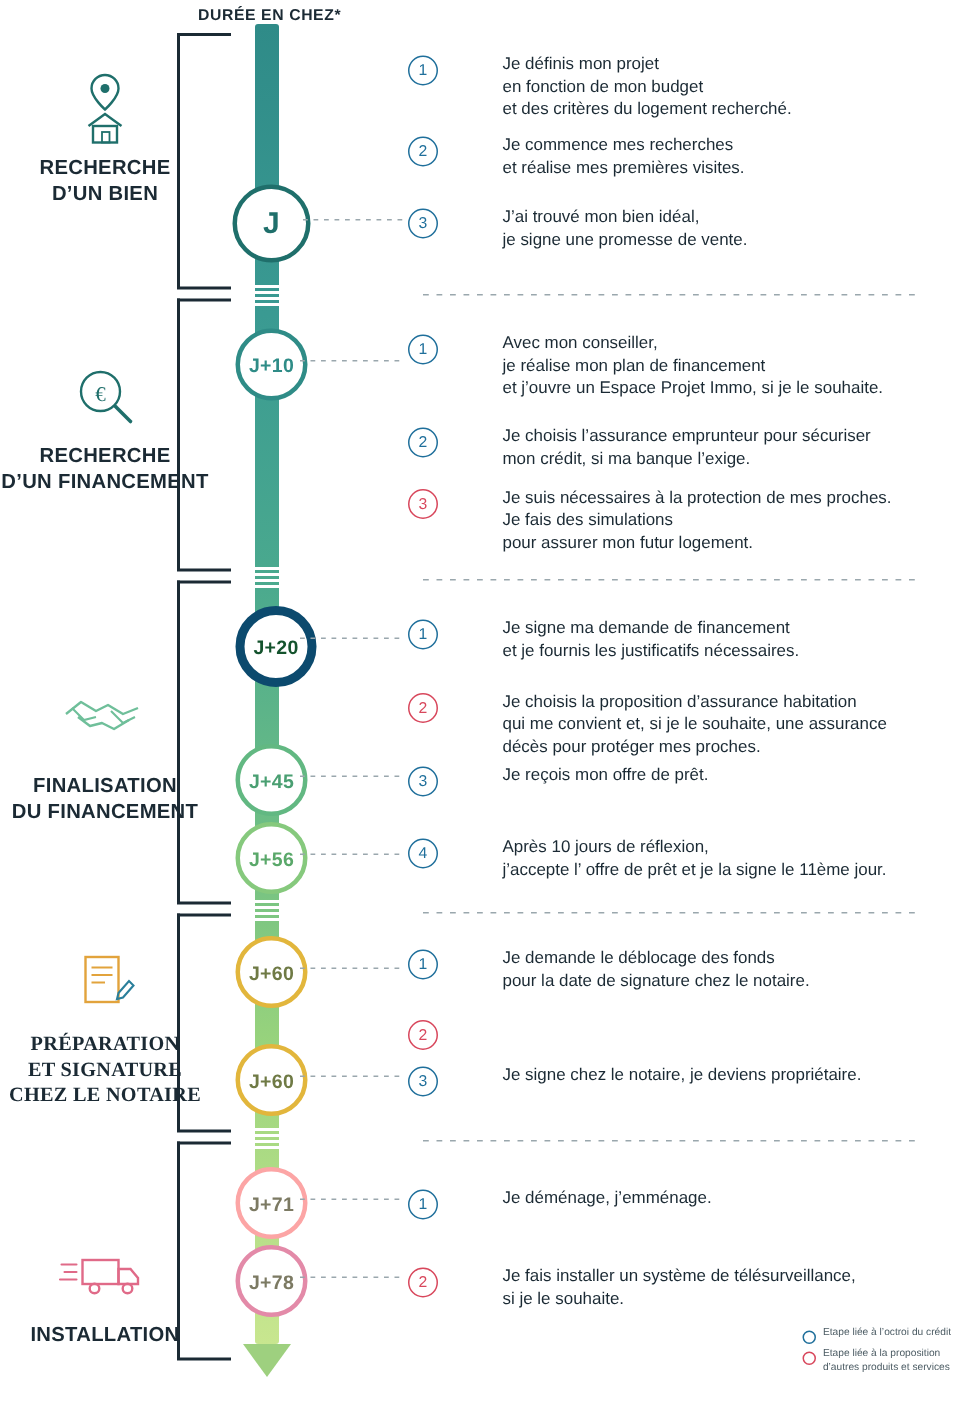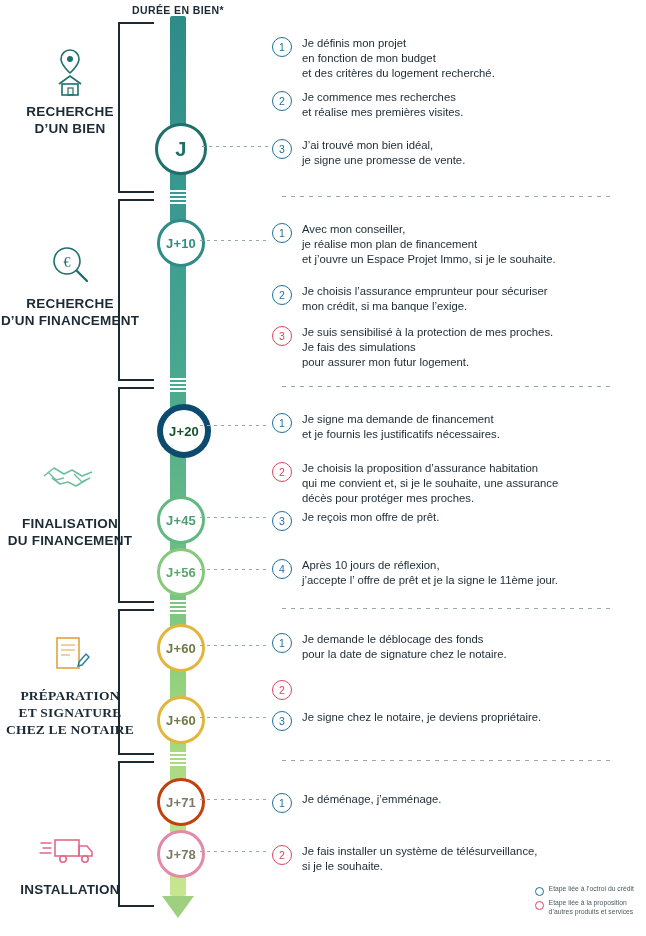--- a/index.html
+++ b/index.html
@@ -66,37 +66,37 @@
 
   
   .step{position:absolute;left:272px;display:flex;align-items:flex-start;}
   .num{
     flex:0 0 auto;width:18px;height:18px;border-radius:50%;
     border:1.3px solid #1f6f9b;color:#1f6f9b;
     font-size:10.5px;display:flex;align-items:center;justify-content:center;
     margin-right:10px;margin-top:1px;
   }
   .num.red{border-color:#d8475c;color:#d8475c;}
-  .txt{font-size:11.3px;line-height:1.33;color:#1b2a34;white-space:pre-line;}
+  .txt{font-size:11.3px;line-height:1.33;color:#1b2a34;white-space:pre-line;margin-left:33px;}
 
   
   .legend{position:absolute;right:12px;bottom:16px;text-align:left;}
   .legend .row{display:flex;align-items:flex-start;margin-bottom:3px;}
   .legend .dot{
     width:7px;height:7px;border-radius:50%;border:1.2px solid #1f6f9b;margin-right:5px;margin-top:2px;flex:0 0 auto;
   }
   .legend .dot.red{border-color:#d8475c;}
   .legend .ltxt{font-size:6.8px;color:#4b5b63;line-height:1.3;}
 </style>
 </head>
 <body>
 
 <div class="stage">
 
-  <div class="duree">DURÉE EN BIEN*</div>
+  <div class="duree">DURÉE EN CHEZ*</div>
 
   <div class="bar"></div>
   <div class="arrow"></div>
   <div class="hatch" style="top:190px"></div>
   <div class="hatch" style="top:378px"></div>
   <div class="hatch" style="top:600px"></div>
   <div class="hatch" style="top:752px"></div>
 
   <div class="tick" style="top:22px"></div>
   <div class="tick" style="top:191px"></div>
@@ -179,21 +179,21 @@
     <div class="title" style="white-space: pre-line;">INSTALLATION</div>
   </div>
 
   <div class="bubble big" style="left:155px;top:123px;border:3px solid #1f6f6b;color:#1f6f6b">J</div>
   <div class="bubble" style="left:157px;top:219px;width:42px;height:42px;border:3px solid #2f8c87;color:#2f8c87">J+10</div>
   <div class="bubble" style="left:157px;top:404px;width:42px;height:42px;border:6px solid #0c4a6e;color:#14532d">J+20</div>
   <div class="bubble" style="left:157px;top:496px;width:42px;height:42px;border:3px solid #62b882;color:#4a9f72">J+45</div>
   <div class="bubble" style="left:157px;top:548px;width:42px;height:42px;border:3px solid #86c97d;color:#5aa86a">J+56</div>
   <div class="bubble" style="left:157px;top:624px;width:42px;height:42px;border:3px solid #e2b63c;color:#6f7a45">J+60</div>
   <div class="bubble" style="left:157px;top:696px;width:42px;height:42px;border:3px solid #e2b63c;color:#6f7a45">J+60</div>
-  <div class="bubble" style="left:157px;top:778px;width:42px;height:42px;border:3px solid #c2410c;color:#7c7a63">J+71</div>
+  <div class="bubble" style="left:157px;top:778px;width:42px;height:42px;border:3px solid #fca5a5;color:#7c7a63">J+71</div>
   <div class="bubble" style="left:157px;top:830px;width:42px;height:42px;border:3px solid #e38aa8;color:#7c7a63">J+78</div>
 
   <div class="dots" style="left:202px;top:146px;width:68px"></div>
   <div class="dots" style="left:200px;top:240px;width:70px"></div>
   <div class="dots" style="left:200px;top:425px;width:70px"></div>
   <div class="dots" style="left:200px;top:517px;width:70px"></div>
   <div class="dots" style="left:200px;top:569px;width:70px"></div>
   <div class="dots" style="left:200px;top:645px;width:70px"></div>
   <div class="dots" style="left:200px;top:717px;width:70px"></div>
   <div class="dots" style="left:200px;top:799px;width:70px"></div>
@@ -227,21 +227,21 @@
 je réalise mon plan de financement
 et j’ouvre un Espace Projet Immo, si je le souhaite.</div>
   </div>
   <div class="step" style="top:284px">
     <div class="num">2</div>
     <div class="txt">Je choisis l’assurance emprunteur pour sécuriser
 mon crédit, si ma banque l’exige.</div>
   </div>
   <div class="step" style="top:325px">
     <div class="num red">3</div>
-    <div class="txt">Je suis sensibilisé à la protection de mes proches.
+    <div class="txt">Je suis nécessaires à la protection de mes proches.
 Je fais des simulations
 pour assurer mon futur logement.</div>
   </div>
 
   <div class="step" style="top:412px">
     <div class="num">1</div>
     <div class="txt">Je signe ma demande de financement
 et je fournis les justificatifs nécessaires.</div>
   </div>
   <div class="step" style="top:461px">

